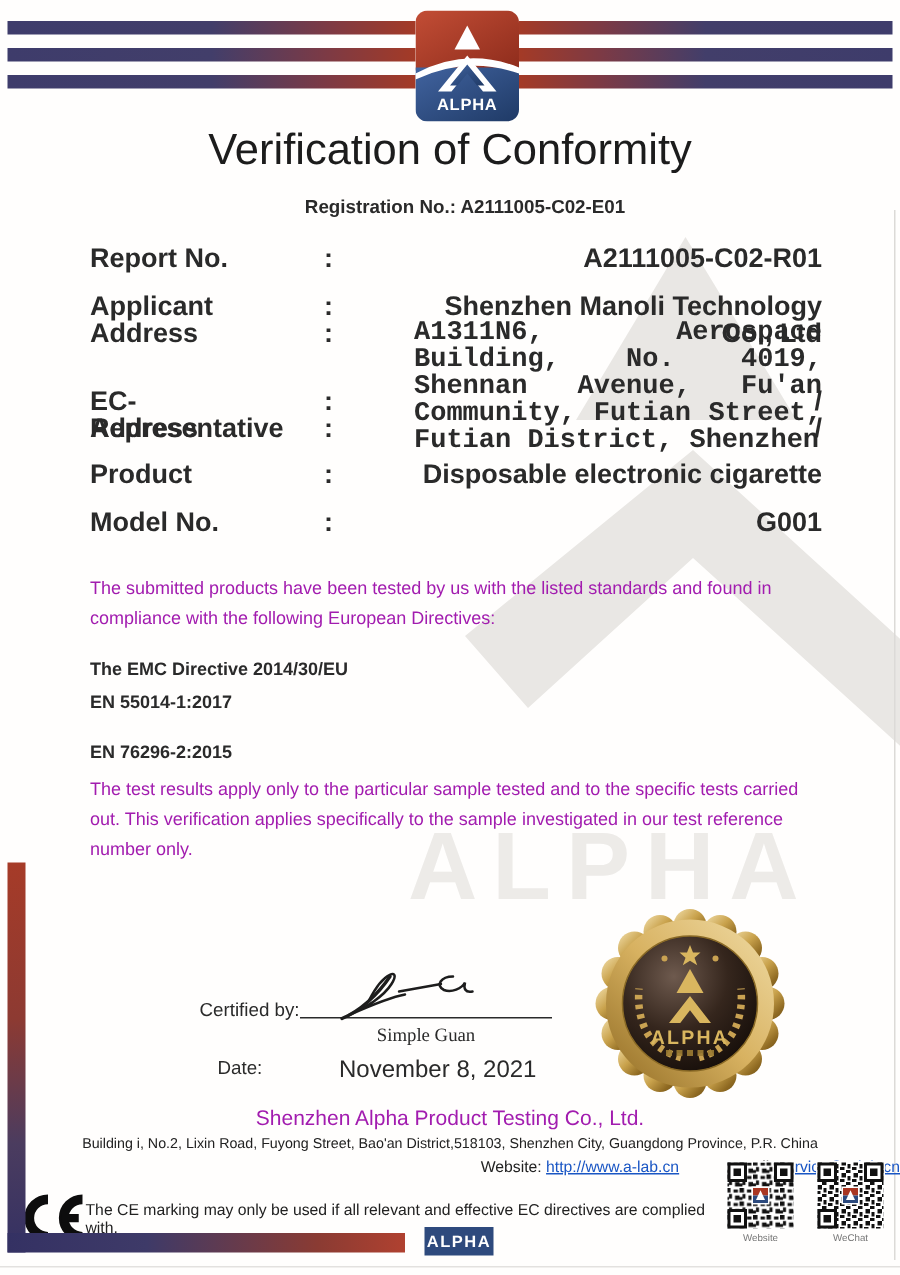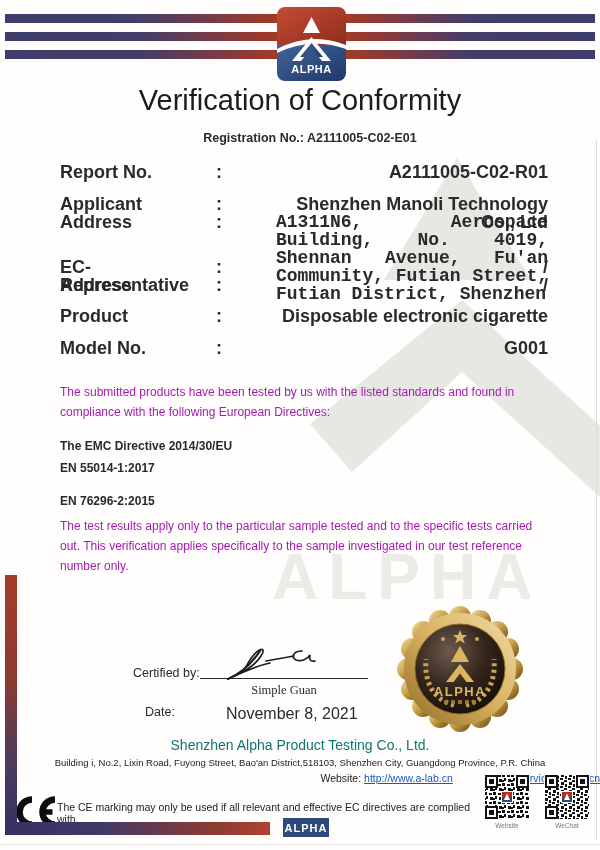--- a/index.html
+++ b/index.html
@@ -44,21 +44,21 @@
               border-bottom:1.5px solid #2a2a2a; z-index:2; }
   .sig-scribble { position:absolute; left:216px; top:641px; z-index:3; }
   .sig-name { position:absolute; left:200px; top:683px; width:168px; text-align:center; font-size:12.5px; z-index:2;font-family:Liberation Serif, serif; }
   .date-label { position:absolute; left:145px; top:705px; font-size:12.5px; z-index:2; }
   .date-value { position:absolute; left:226px; top:705px; font-size:16px; z-index:2; }
 
   
   .seal { position:absolute; left:394px; top:601px; z-index:3; }
 
   
-  .company { position:absolute; left:0; top:737px; width:600px; text-align:center; font-size:14px; color:#0f766e; z-index:2; }
+  .company { position:absolute; left:0; top:737px; width:600px; text-align:center; font-size:14px; color:#a21caf; z-index:2; }
   .address-line { position:absolute; left:0; top:757px; width:600px; text-align:center; font-size:9.5px; color:#222; z-index:2; }
   .weblink-line { position:absolute; left:0; top:772px; width:600px; text-align:right; font-size:10.5px; color:#222; z-index:2; }
   .weblink-line a { color:#1a56c4; text-decoration:underline; }
   .weblink-line .gap { display:inline-block; width:28px; }
   .ce-mark { position:absolute; left:13px; top:795px; z-index:2; }
   .ce-note { position:absolute; left:57px; top:801px; width:430px; font-size:10.5px; color:#222; z-index:2; }
   .qr { position:absolute; top:774px; z-index:3; }
   .qr.q1 { left:484px; } .qr.q2 { left:544px; }
   .qr-label { position:absolute; top:822px; width:46px; text-align:center; font-size:6.5px; color:#777; z-index:3; }
   .qr-label.q1 { left:484px; } .qr-label.q2 { left:544px; }

